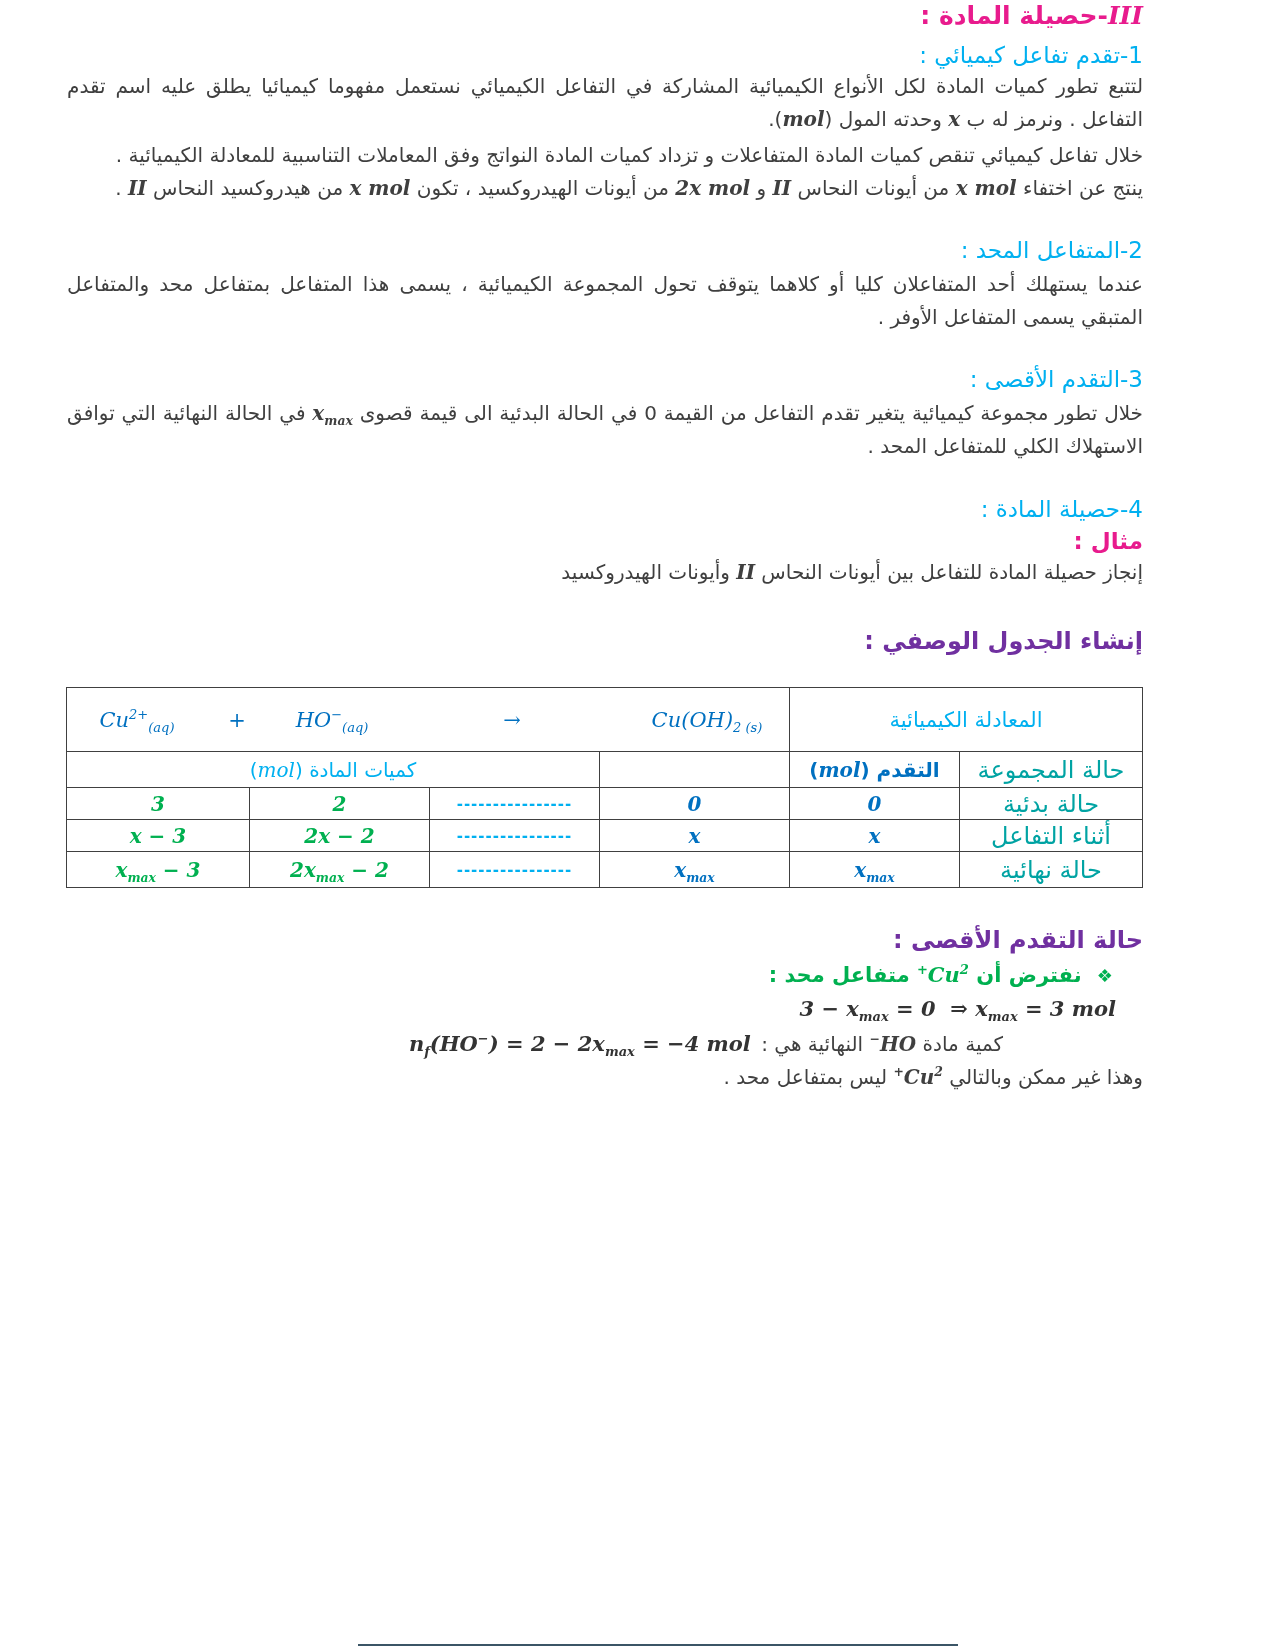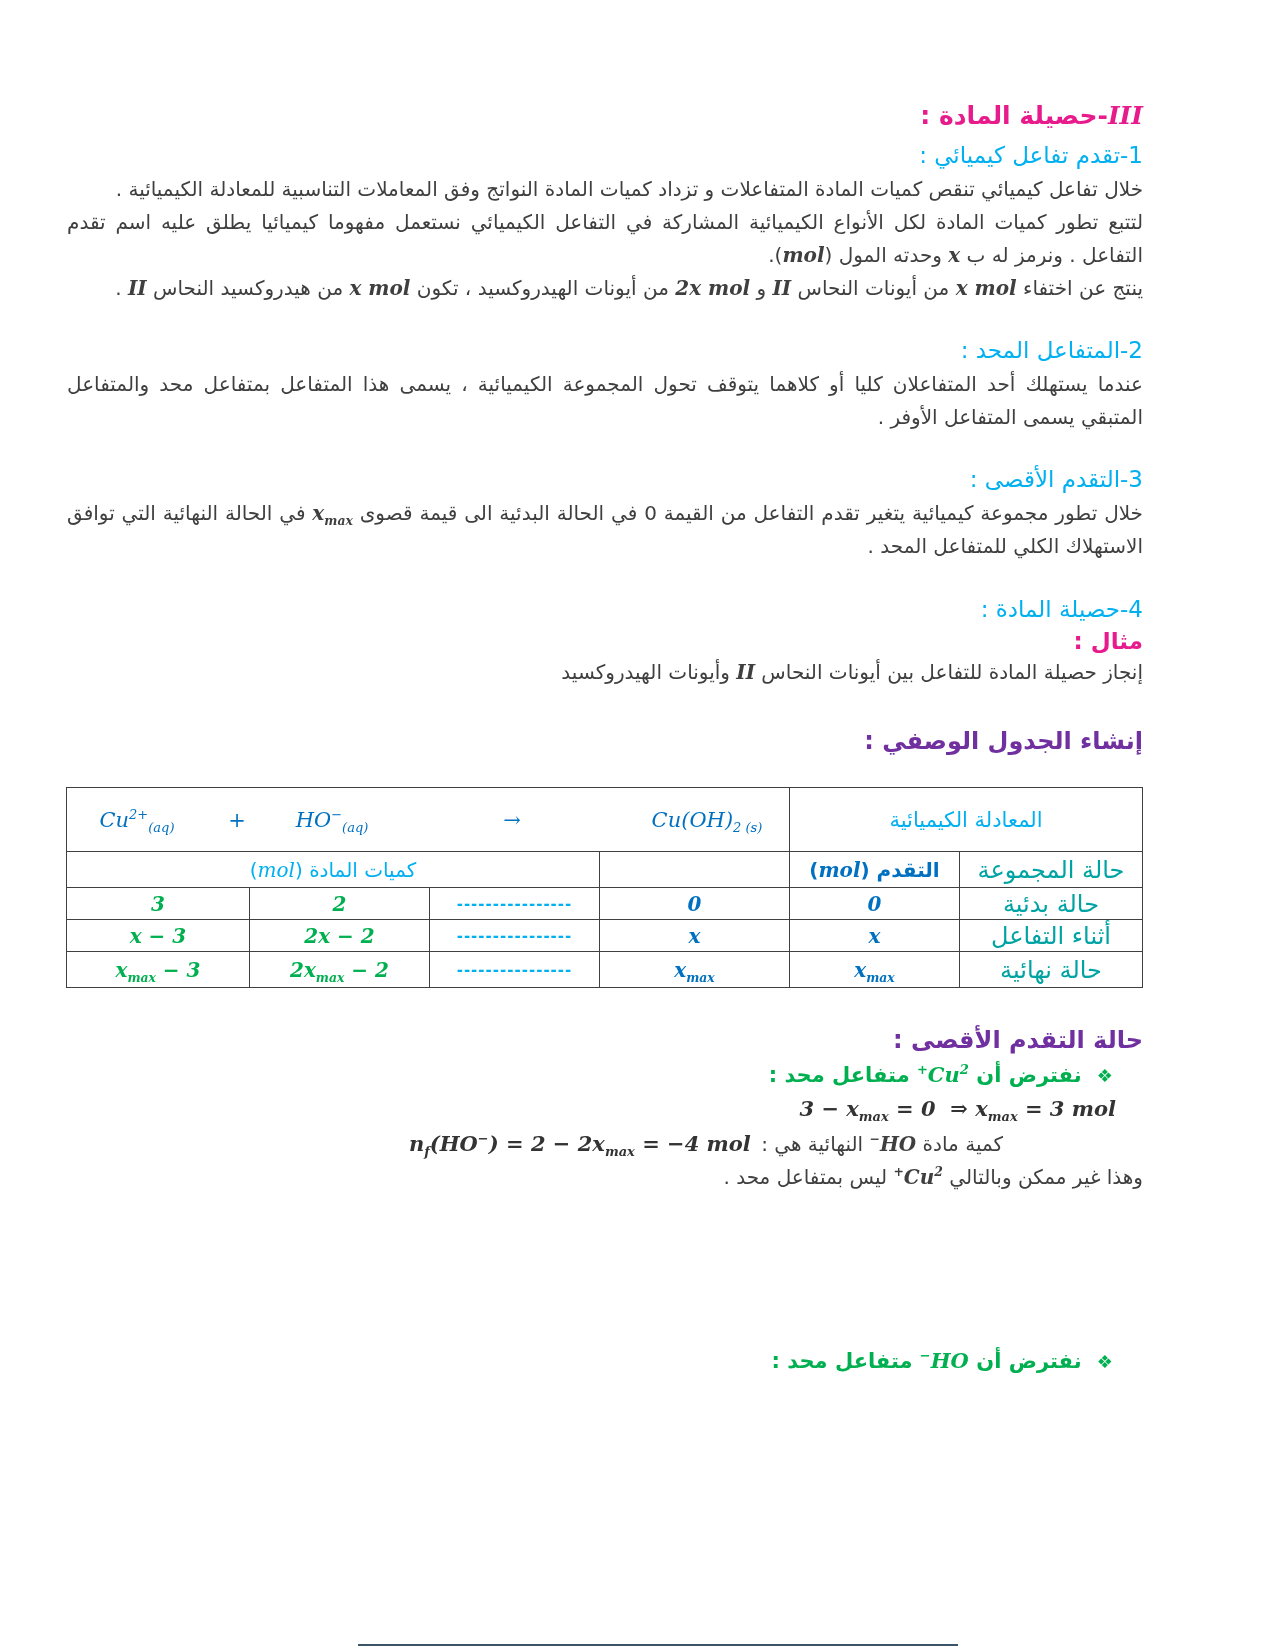--- a/index.html
+++ b/index.html
@@ -4,21 +4,21 @@
 <style>
   * { margin:0; padding:0; box-sizing:border-box; }
   html, body { width:1275px; height:1650px; background:#ffffff; }
   body { font-family:"DejaVu Sans", sans-serif; color:#3f3f3f; }
   .page { position:relative; width:1275px; height:1650px; overflow:hidden; background:#ffffff; direction:rtl; }
   .content { position:absolute; top:0; right:132px; width:1076px; }
 
   i { font-family:"DejaVu Serif", serif; }
   sup, sub { line-height:0; font-size:0.62em; }
 
-  .title { margin-top:100px; font-size:25px; font-weight:bold; color:#E81B8D; line-height:32px; }
+  .title { font-size:25px; font-weight:bold; color:#E81B8D; line-height:32px; }
   .h-cyan { font-size:23px; font-weight:normal; color:#00B0F0; line-height:30px; }
   .h-magenta { font-size:23px; font-weight:bold; color:#E81B8D; line-height:30px; }
   .h-purple { font-size:24px; font-weight:bold; color:#7030A0; line-height:32px; }
   .prose { font-size:20px; line-height:33px; text-align:justify; color:#3f3f3f; }
 
   .mt2 { margin-top:2px; } .mt3 { margin-top:3px; } .mt8 { margin-top:8px; }
   .mt30 { margin-top:30px; } .mt31 { margin-top:31px; } .mt36 { margin-top:36px; }
   .mt150 { margin-top:150px; }
 
   .desc-table { border-collapse:collapse; table-layout:fixed; width:100%; margin-top:30px; }
@@ -53,22 +53,22 @@
 </style>
 </head>
 <body>
 
 <div class="page">
   <div class="content">
 
     <h1 class="title"><i>III</i>-حصيلة المادة :</h1>
 
     <h2 class="h-cyan mt8">1-تقدم تفاعل كيميائي :</h2>
+    <p class="prose">لتتبع تطور كميات المادة لكل الأنواع الكيميائية المشاركة في التفاعل الكيميائي نستعمل مفهوما كيميائيا يطلق عليه اسم تقدم التفاعل . ونرمز له ب <b><i>x</i></b> وحدته المول  (<b><i>mol</i></b>).</p>
     <p class="prose mt3">خلال تفاعل كيميائي تنقص كميات المادة المتفاعلات و تزداد كميات المادة النواتج وفق المعاملات التناسبية للمعادلة الكيميائية .</p>
-    <p class="prose">لتتبع تطور كميات المادة لكل الأنواع الكيميائية المشاركة في التفاعل الكيميائي نستعمل مفهوما كيميائيا يطلق عليه اسم تقدم التفاعل . ونرمز له ب <b><i>x</i></b> وحدته المول  (<b><i>mol</i></b>).</p>
     <p class="prose">ينتج عن اختفاء  <b><i>x mol</i></b>  من أيونات النحاس <b><i>II</i></b> و <b><i>2x mol</i></b> من أيونات الهيدروكسيد ، تكون <b><i>x mol</i></b> من هيدروكسيد النحاس <b><i>II</i></b> .</p>
 
     <h2 class="h-cyan mt30">2-المتفاعل المحد :</h2>
     <p class="prose mt3">عندما يستهلك أحد المتفاعلان كليا أو كلاهما يتوقف تحول المجموعة الكيميائية ، يسمى هذا المتفاعل بمتفاعل محد والمتفاعل المتبقي يسمى المتفاعل الأوفر .</p>
 
     <h2 class="h-cyan mt30">3-التقدم الأقصى :</h2>
     <p class="prose mt3">خلال تطور مجموعة كيميائية يتغير تقدم التفاعل من القيمة 0 في الحالة البدئية الى قيمة قصوى <b><i>x<sub>max</sub></i></b> في الحالة النهائية التي توافق الاستهلاك الكلي للمتفاعل المحد .</p>
 
     <h2 class="h-cyan mt31">4-حصيلة المادة :</h2>
     <h3 class="h-magenta mt2">مثال :</h3>
@@ -142,21 +142,17 @@
       <span class="math">3 − x<sub>max</sub> = 0&nbsp;&nbsp;⇒ x<sub>max</sub> = 3 mol</span>
     </div>
 
     <div class="line-ho">
       <span>كمية مادة <b><i>HO<sup>−</sup></i></b> النهائية هي :</span>
       <span class="math">n<sub>f</sub>(HO<sup>−</sup>) = 2 − 2x<sub>max</sub> = −4 mol</span>
     </div>
 
     <p class="prose">وهذا غير ممكن وبالتالي  <b><i>Cu<sup>2+</sup></i></b>  ليس بمتفاعل محد .</p>
 
-    <div class="bullet mt150">
-      <span class="glyph">❖</span>
-      <span>نفترض أن  <b><i>HO<sup>−</sup></i></b> متفاعل محد :</span>
-    </div>
 
   </div>
 
   <div class="bottom-line"></div>
 </div>
 
 </body></html>

